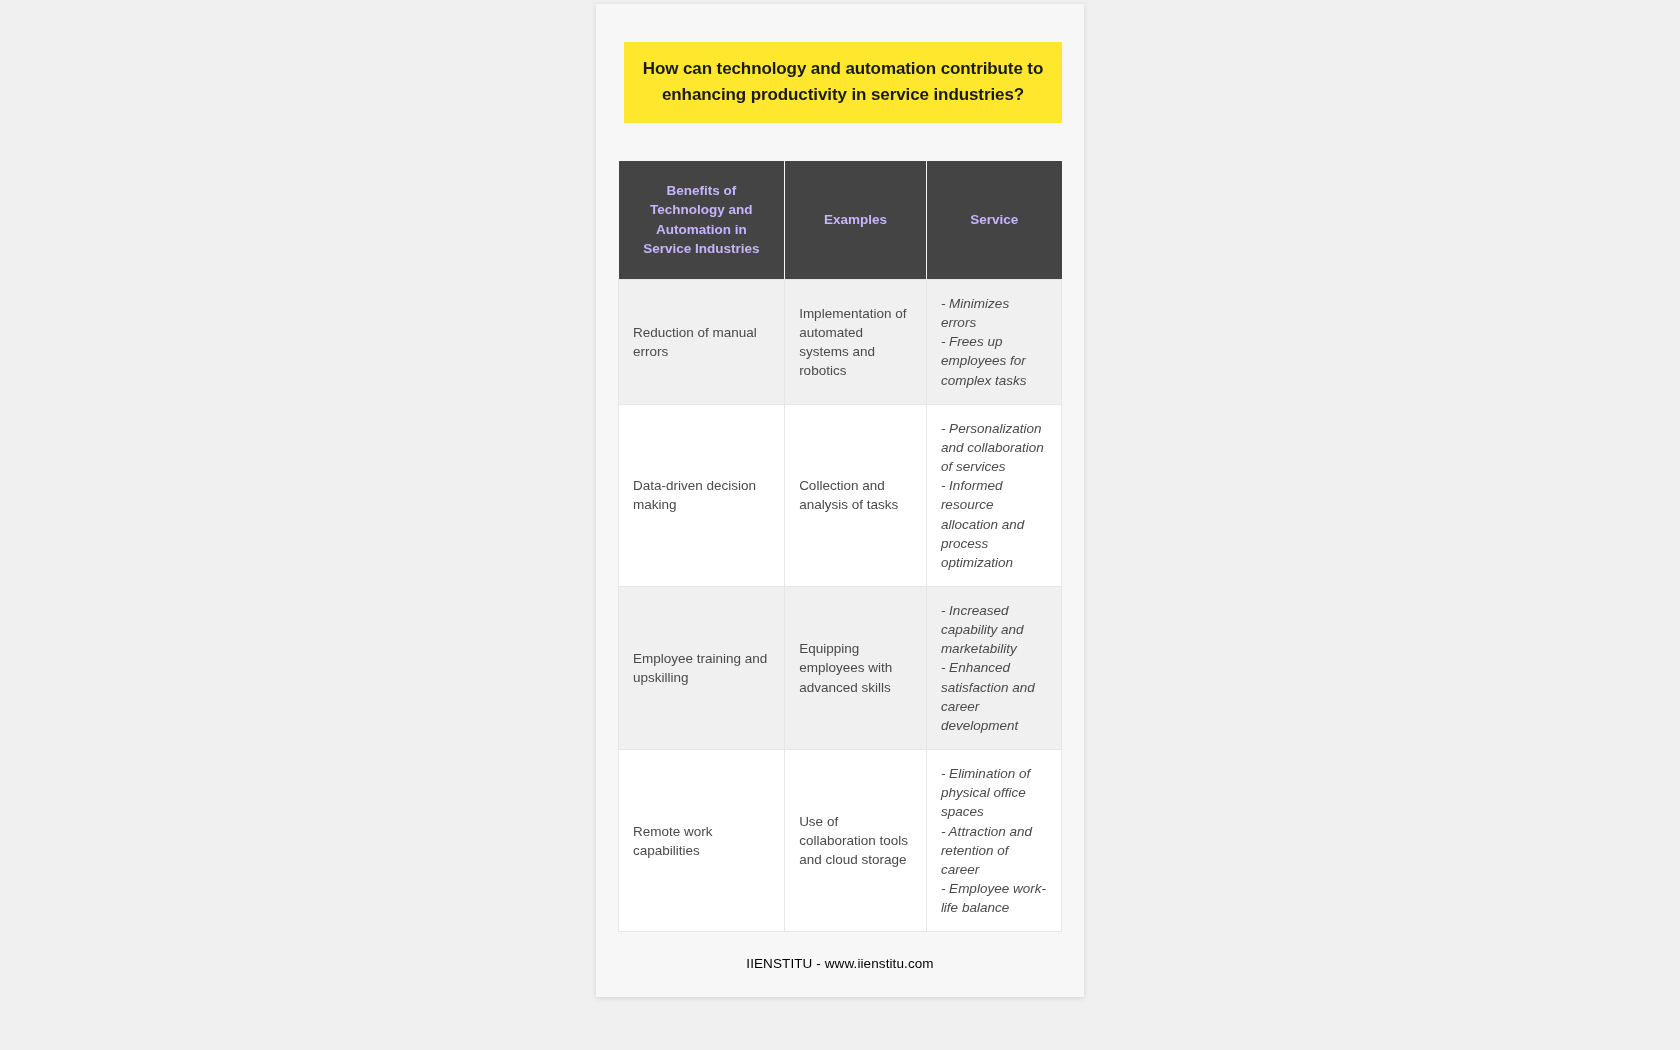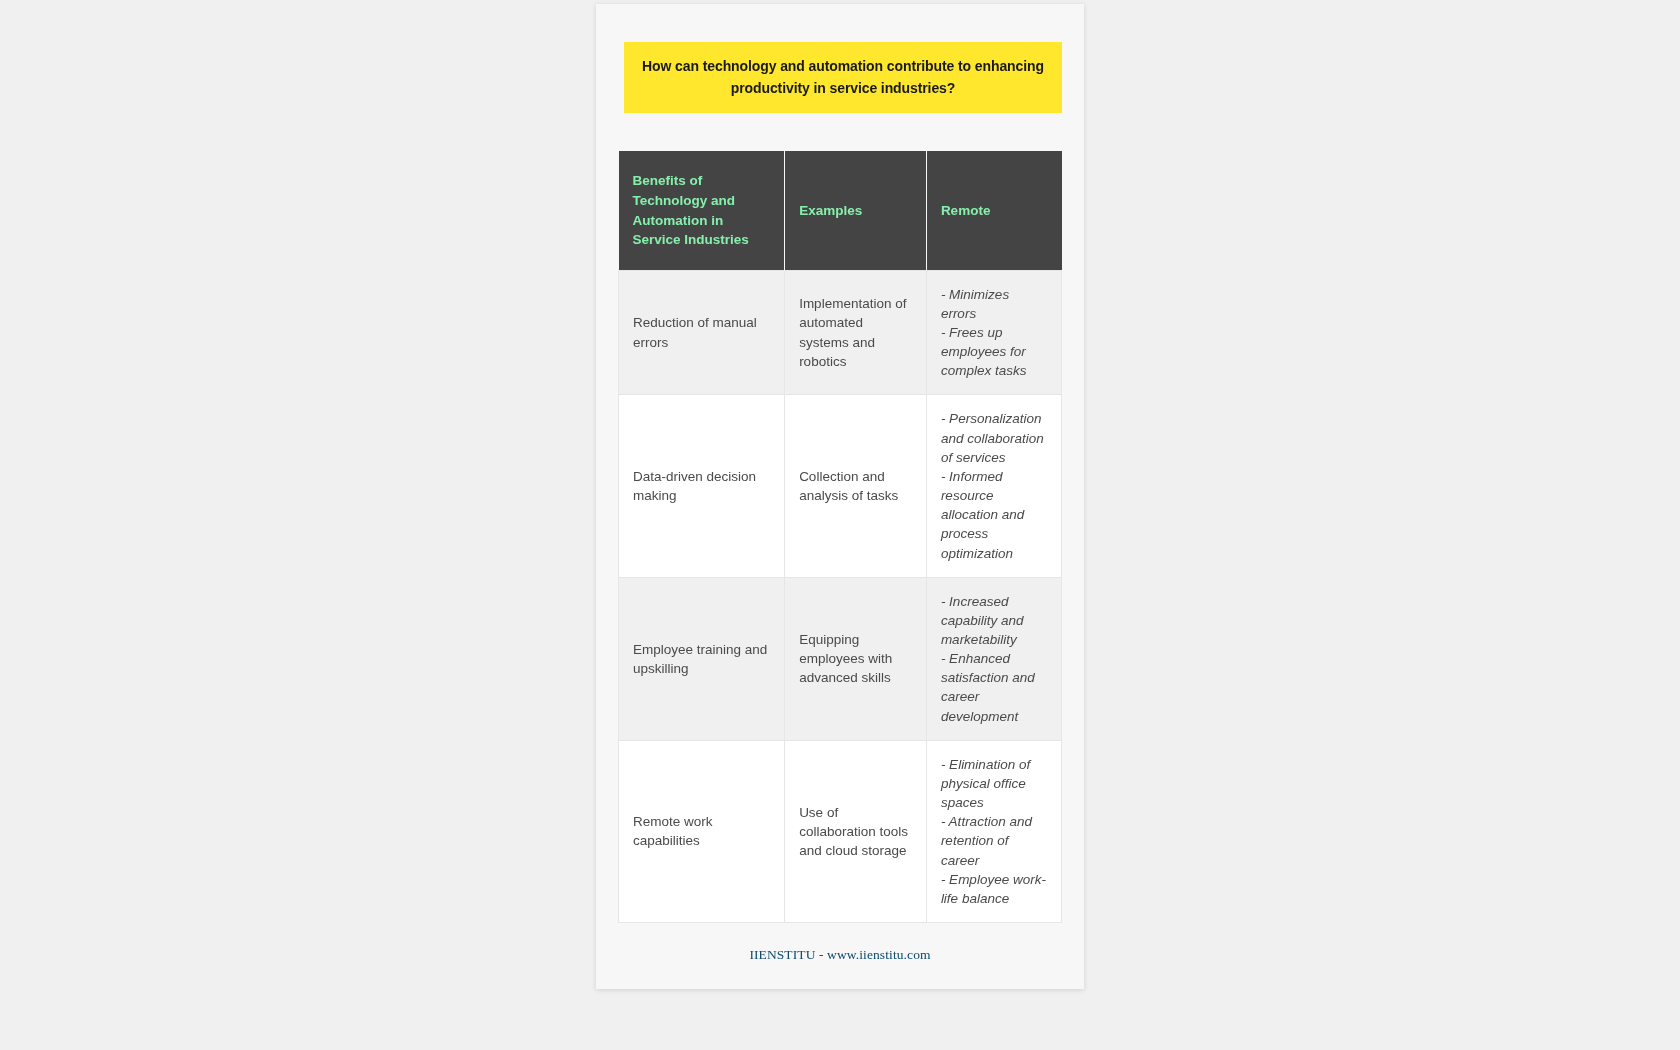--- a/index.html
+++ b/index.html
@@ -24,43 +24,43 @@
     box-shadow: 0 1px 5px rgba(0,0,0,0.13);
     padding: 22px 0 26px 0;
     min-height: 872px;
   }
 
   .question-banner {
     background: #ffe72e;
     margin: 16px 22px 0 28px;
     padding: 14px 18px;
     text-align: center;
-    font-size: 14px;
+    font-size: 17px;
     font-weight: bold;
     line-height: 1.55;
     color: #1a1a1a;
     letter-spacing: -0.1px;
   }
 
   .table-wrap {
     margin: 38px 22px 0 22px;
   }
 
   table {
     width: 100%;
     border-collapse: collapse;
     table-layout: fixed;
   }
 
   thead th {
     background: #444444;
-    color: #86efac;
+    color: #c4b5fd;
     font-size: 13.5px;
     font-weight: bold;
-    text-align: left;
+    text-align: center;
     padding: 20px 14px;
     vertical-align: middle;
     line-height: 1.45;
     border-right: 1px solid #f7f7f7;
   }
   thead th:last-child { border-right: none; }
 
   col.c1 { width: 37.5%; }
   col.c2 { width: 32%; }
   col.c3 { width: 30.5%; }
@@ -78,44 +78,43 @@
   tbody tr.row-base td { background: #ffffff; }
 
   tbody td.impact-cell { vertical-align: top; font-style: italic; }
 
   .impact-line { display: block; }
 
   .footer {
     margin-top: 24px;
     text-align: center;
     font-size: 13.5px;
-    color: #0c4a6e;
+    color: #000000;
     letter-spacing: 0.1px;
-    font-family: Liberation Serif, serif;
   }
 </style>
 </head>
 <body>
 
 <div class="card">
 
   <div class="question-banner">How can technology and automation contribute to enhancing productivity in service industries?</div>
 
   <div class="table-wrap">
     <table>
       <colgroup>
         <col class="c1">
           <col class="c2">
           <col class="c3">
       </colgroup>
       <thead>
         <tr>
           <th>Benefits of Technology and Automation in Service Industries</th>
           <th>Examples</th>
-          <th>Remote</th>
+          <th>Service</th>
         </tr>
       </thead>
       <tbody>
 
         <tr class="row-alt">
           <td>Reduction of manual errors</td>
           <td>Implementation of automated systems and robotics</td>
           <td class="impact-cell">
             <span class="impact-line">- Minimizes errors</span>
             <span class="impact-line">- Frees up employees for complex tasks</span>

